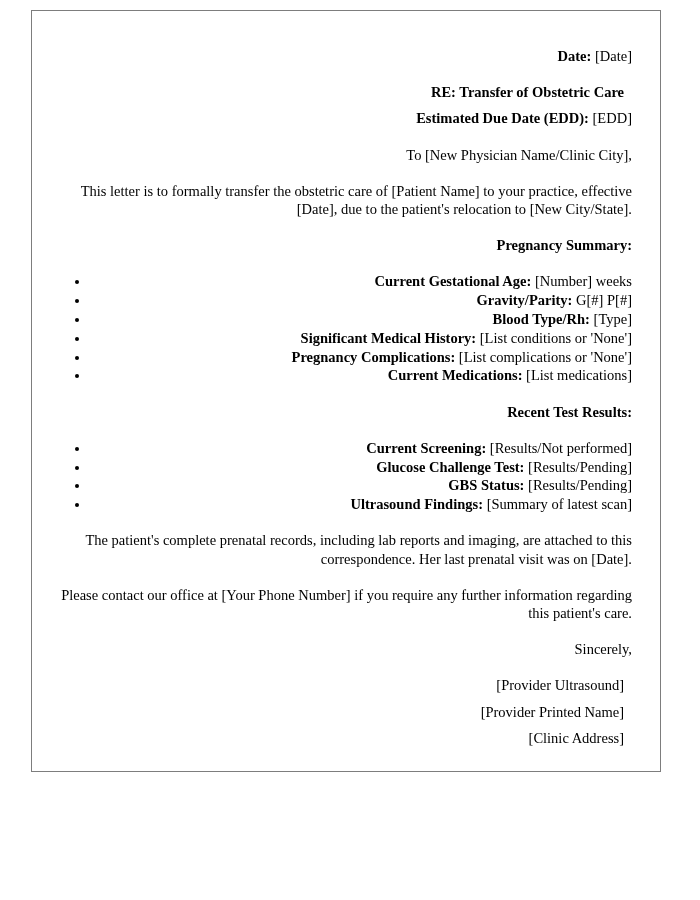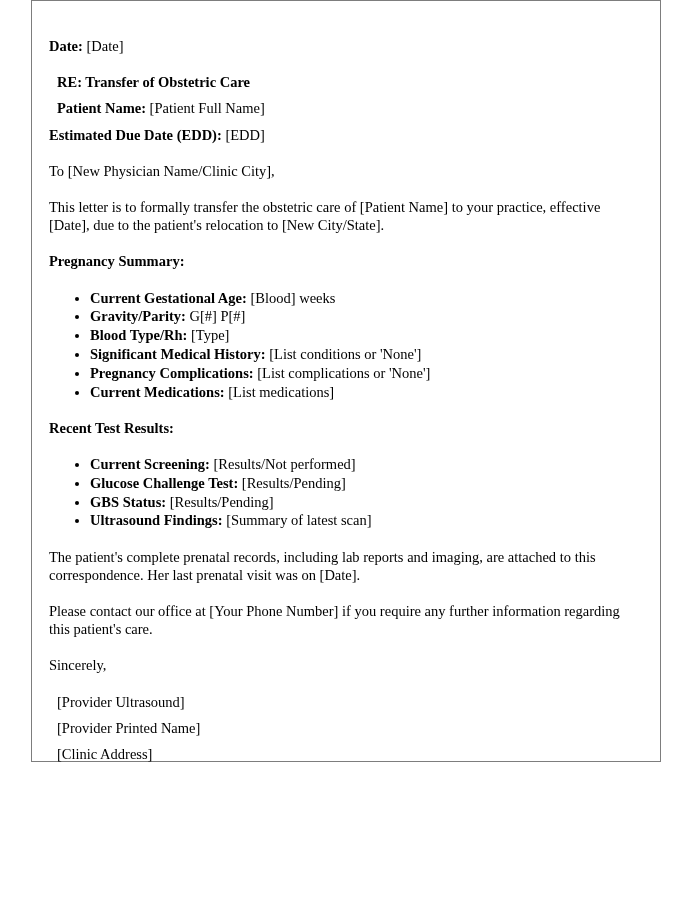--- a/index.html
+++ b/index.html
@@ -11,29 +11,30 @@
   }
   .canvas {
     width: 700px;
     height: 900px;
     position: relative;
     background: #ffffff;
   }
   .page {
     position: absolute;
     left: 31px;
-    top: 0;
+    top: 10px;
     width: 630px;
     height: 762px;
     box-sizing: border-box;
     border: 1px solid #7d7d7d;
     background: #ffffff;
     padding: 36px 28px 30px 17px;
     font-size: 14.5px;
     line-height: 18.2px;
+    text-align: right;
   }
   .page p {
     margin: 0 0 18px 0;
   }
   .page p.tight {
     margin: 8px;
   }
   .bold {
     font-weight: bold;
   }
@@ -48,31 +49,30 @@
 </style>
 </head>
 <body>
 
 <div class="canvas">
   <div class="page">
 
     <p><span class="bold">Date:</span><span> [Date]</span></p>
 
     <p class="tight bold">RE: Transfer of Obstetric Care</p>
-    <p class="tight"><span class="bold">Patient Name:</span><span> [Patient Full Name]</span></p>
     <p><span class="bold">Estimated Due Date (EDD):</span><span> [EDD]</span></p>
 
     <p>To [New Physician Name/Clinic City],</p>
 
     <p>This letter is to formally transfer the obstetric care of [Patient Name] to your practice, effective [Date], due to the patient's relocation to [New City/State].</p>
 
     <p class="bold">Pregnancy Summary:</p>
 
     <ul class="bullets">
-      <li><span class="bold">Current Gestational Age:</span><span> [Blood] weeks</span></li>
+      <li><span class="bold">Current Gestational Age:</span><span> [Number] weeks</span></li>
       <li><span class="bold">Gravity/Parity:</span><span> G[#] P[#]</span></li>
       <li><span class="bold">Blood Type/Rh:</span><span> [Type]</span></li>
       <li><span class="bold">Significant Medical History:</span><span> [List conditions or 'None']</span></li>
       <li><span class="bold">Pregnancy Complications:</span><span> [List complications or 'None']</span></li>
       <li><span class="bold">Current Medications:</span><span> [List medications]</span></li>
     </ul>
 
     <p class="bold">Recent Test Results:</p>
 
     <ul class="bullets">

